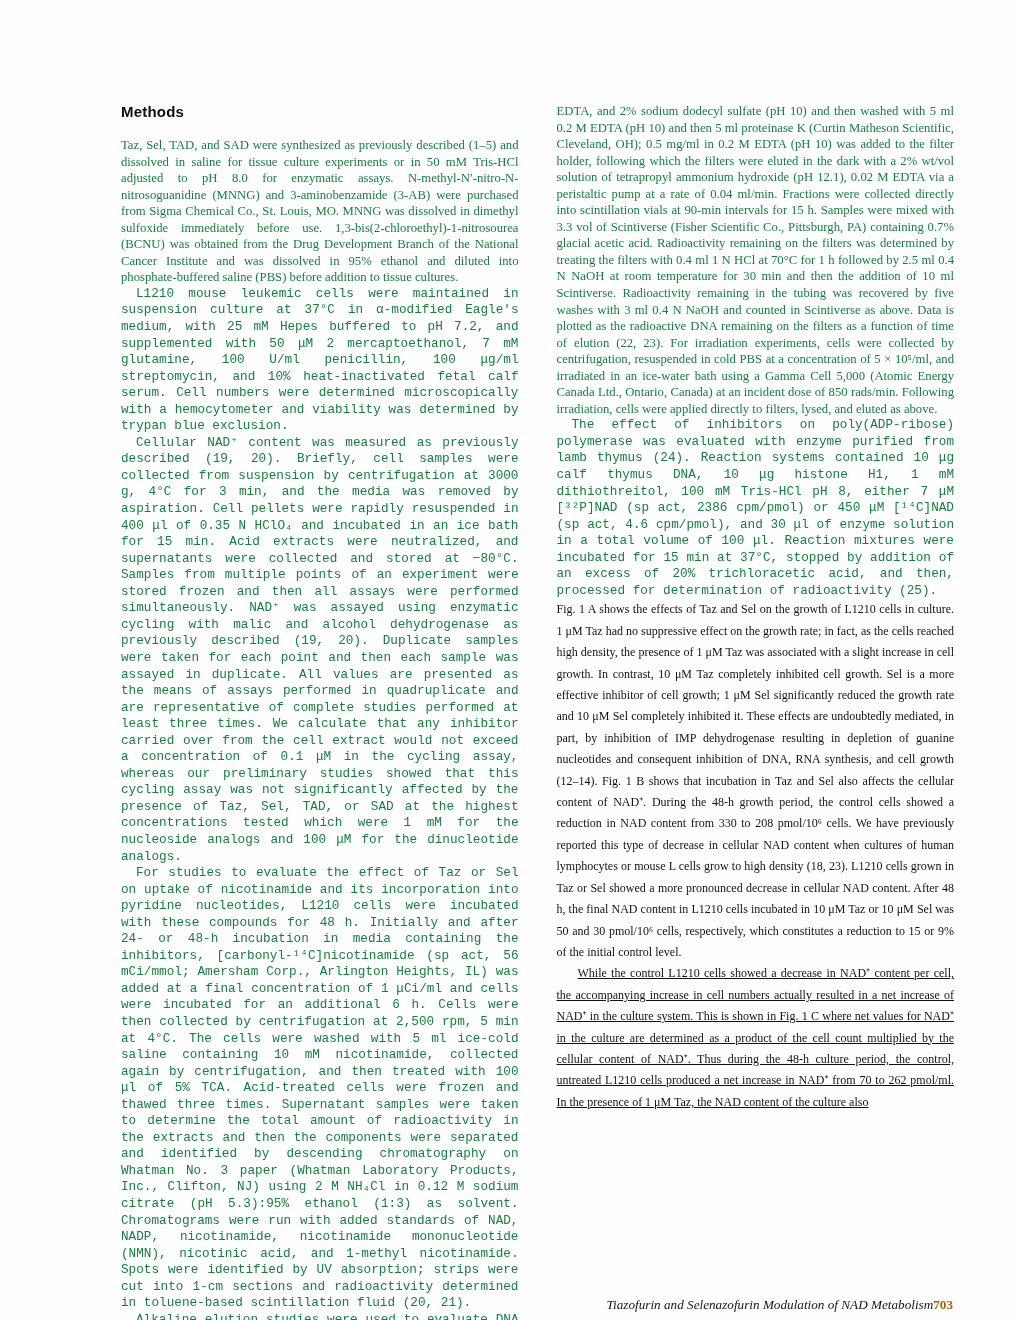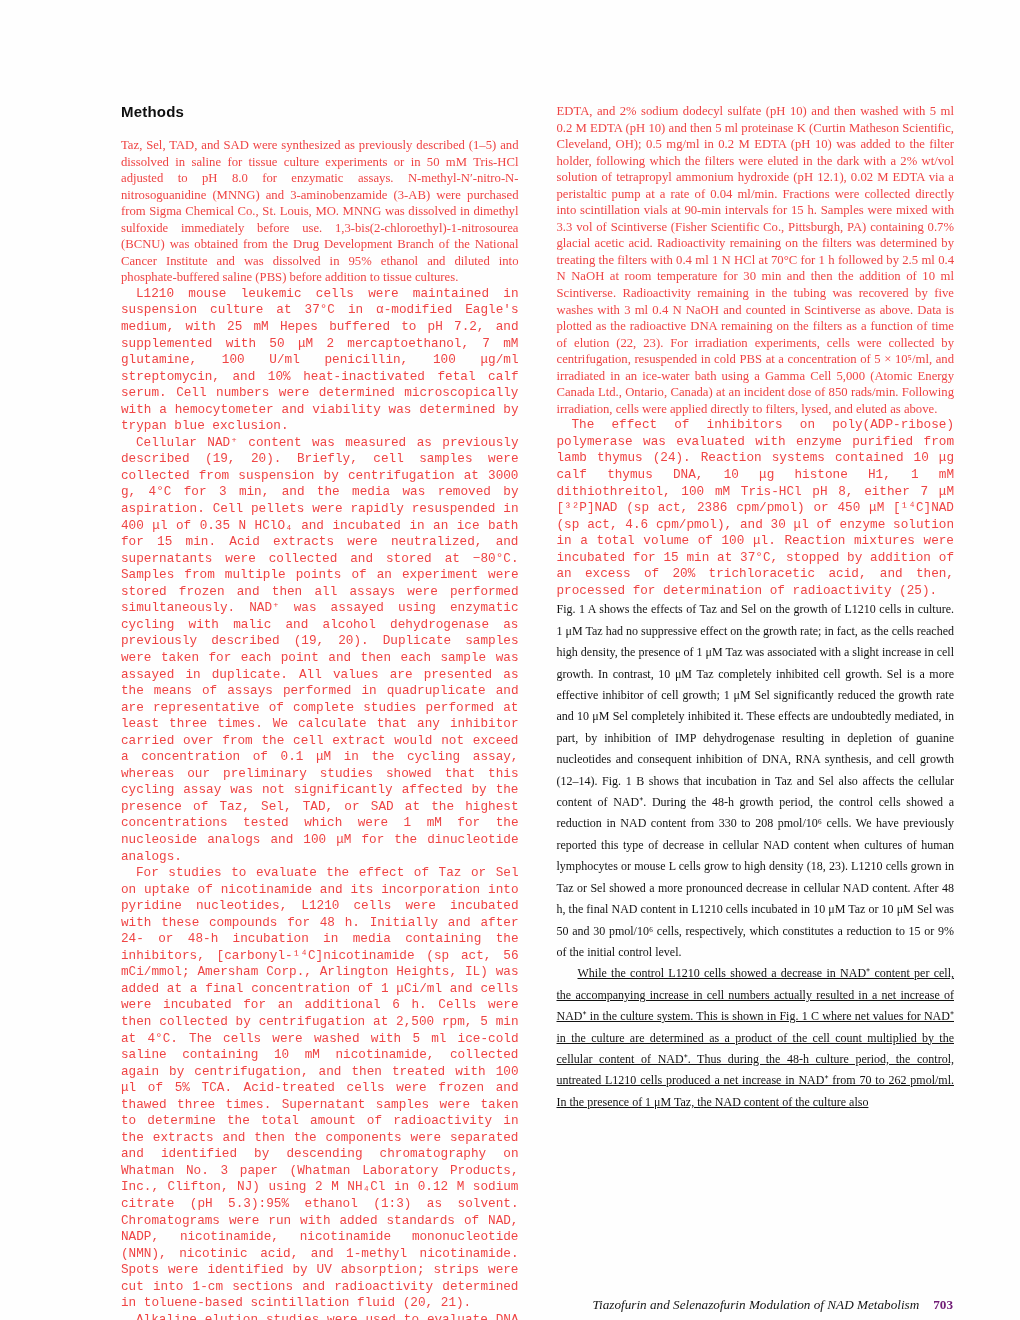--- a/index.html
+++ b/index.html
@@ -34,21 +34,21 @@
     letter-spacing: 0.2px;
     color: #0e0e0e;
     margin: 0 0 17px 0;
   }
   .results-heading { margin-top: 24px; margin-bottom: 15px; }
 
   .methods-text p {
     font-size: 12.7px;
     line-height: 16.55px;
     text-align: justify;
-    color: #ef4444;
+    color: #15803d;
   }
   .methods-text p.indent { text-indent: 15px; font-family: Liberation Mono, monospace; }
 
   .results-text p {
     font-size: 12px;
     line-height: 21.4px;
     text-align: justify;
     color: #121212;
   }
   .results-text p.indent { text-indent: 21px; text-decoration: underline; }
@@ -57,22 +57,21 @@
     position: absolute;
     right: 67px;
     bottom: 7px;
     font-size: 13.2px;
     white-space: nowrap;
   }
   .running-title { font-style: italic; color: #151515; }
   .page-number {
     font-style: normal;
     font-weight: bold;
-    margin-left: 14px;
-    color: #701a75;
+    color: #a16207;
   }
 </style>
 </head>
 <body>
 
 <div class="page">
 
   <div class="columns">
 
     <div class="col">

